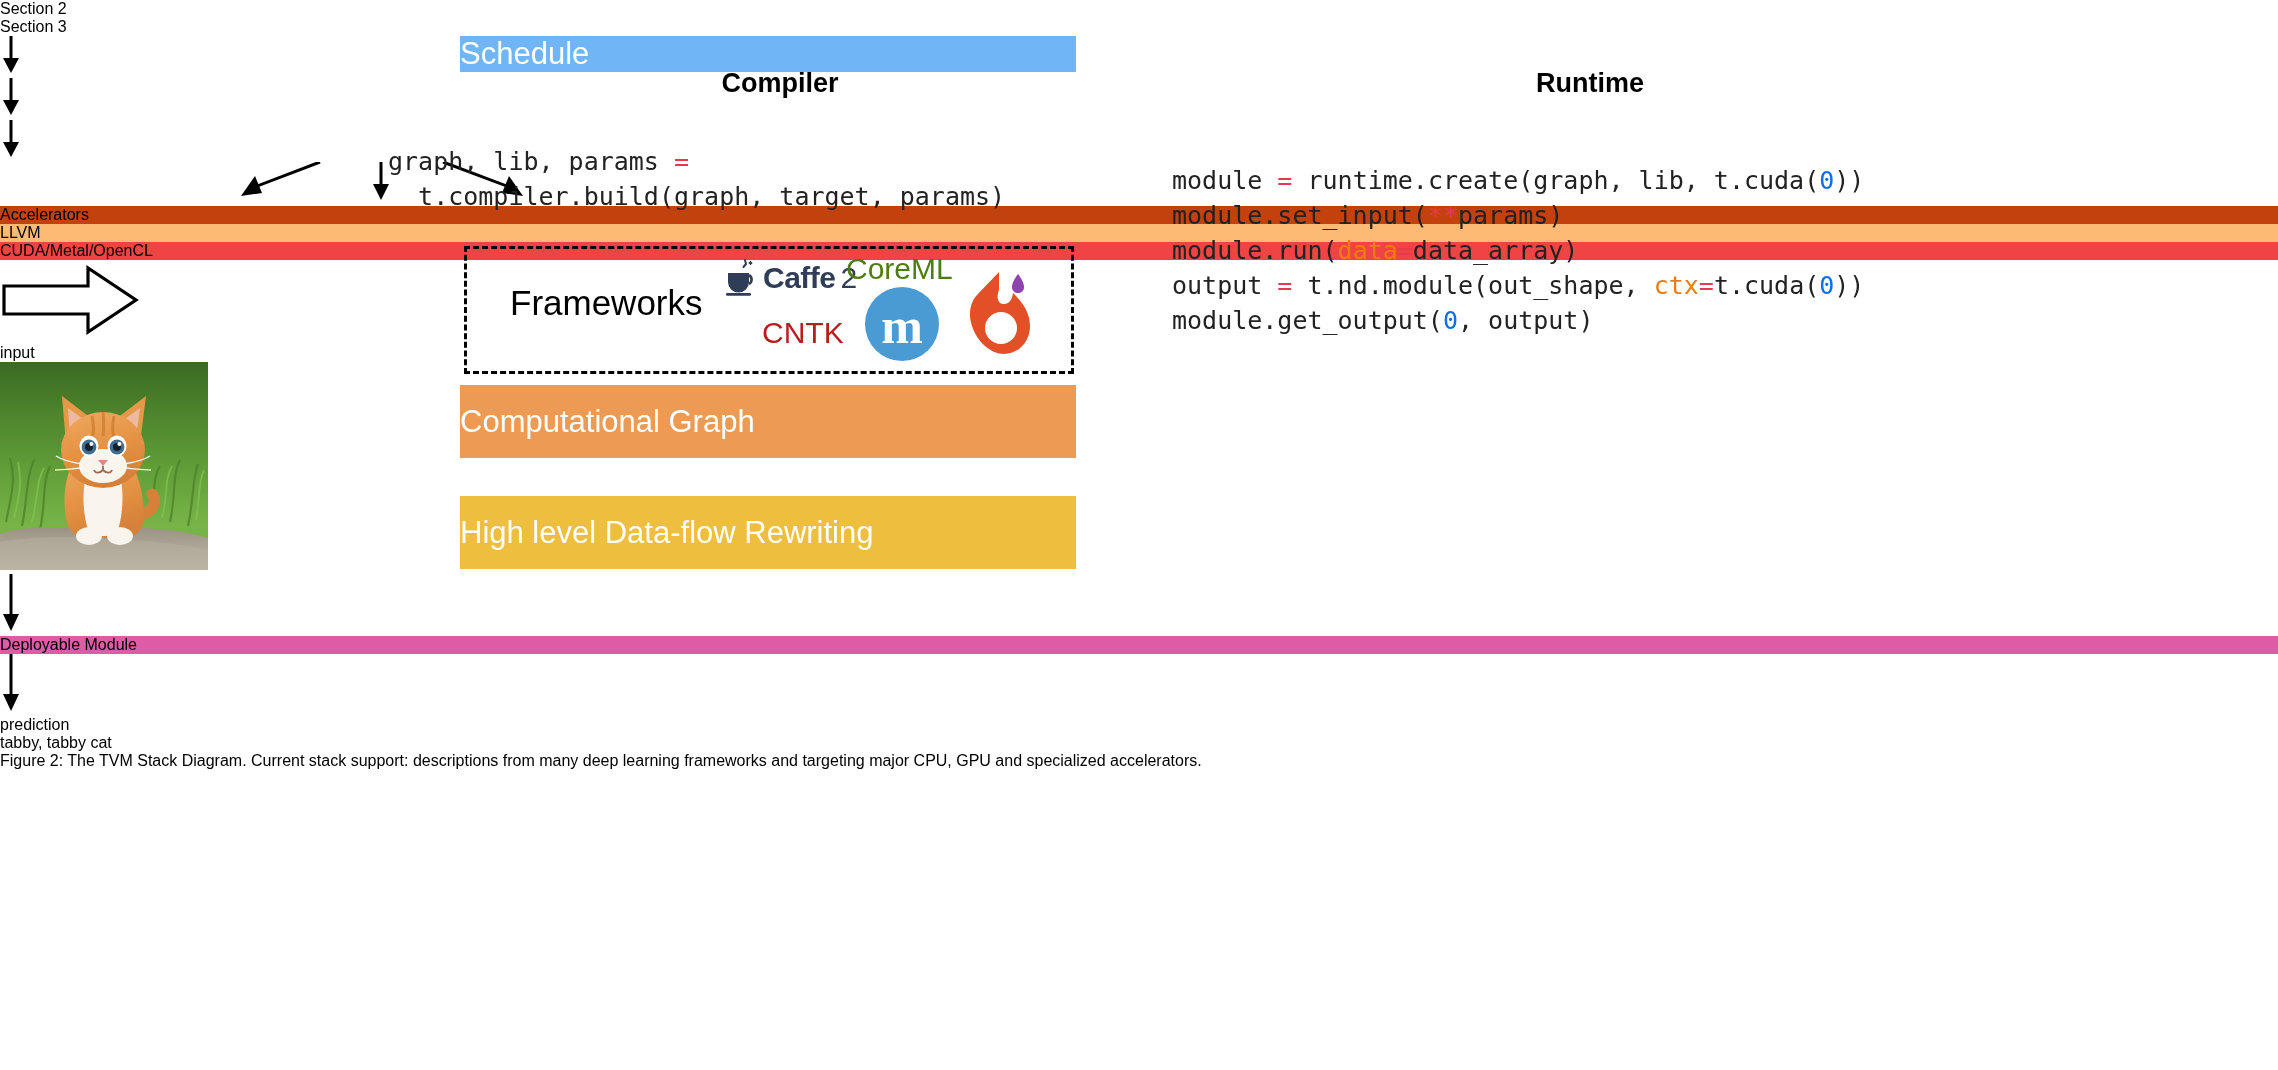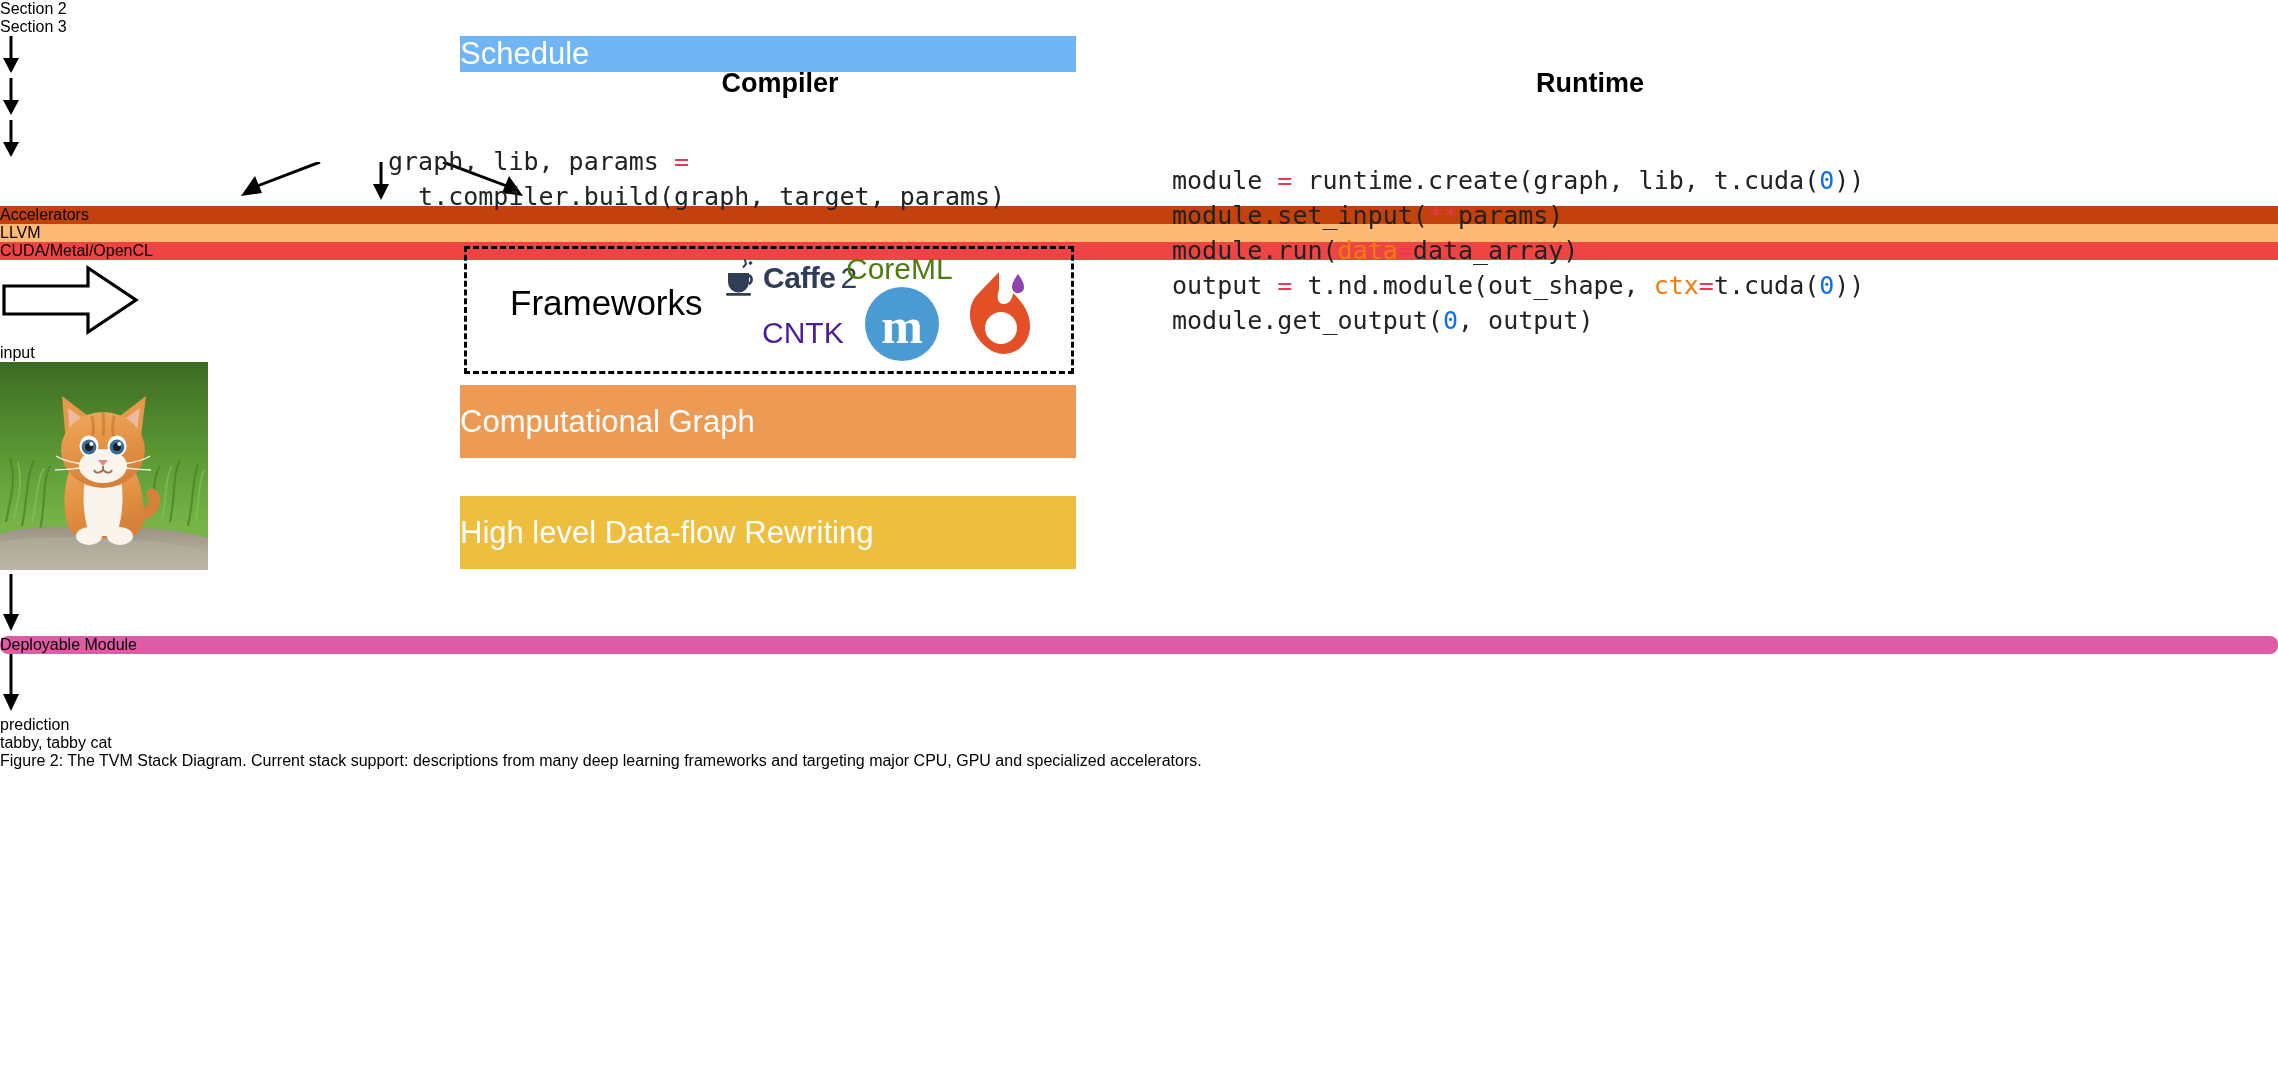--- a/index.html
+++ b/index.html
@@ -93,21 +93,21 @@
     font-weight: normal;
     color: #2F3D57;
     line-height: 1;
   }
 
   #cntk-logo {
     position: absolute;
     left: 762px;
     top: 316px;
     font-size: 30px;
-    color: #4c1d95;
+    color: #b91c1c;
     white-space: nowrap;
   }
   #coreml-logo {
     position: absolute;
     left: 846px;
     top: 252px;
     font-size: 30px;
     color: #4d7c0f;
     white-space: nowrap;
   }
@@ -481,21 +481,21 @@
     </svg>
   </div>
 
   <div id="arrow-cat-to-module">
     <svg width="22" height="58" viewBox="0 0 22 58">
       <line x1="11" y1="0" x2="11" y2="44" stroke="#000" stroke-width="3"></line>
       <polygon points="11,57 3,40 19,40" fill="#000"></polygon>
     </svg>
   </div>
 
-  <div id="box-deployable" style="background:#DD5CA5;border-radius:8px;">
+  <div id="box-deployable" style="background:#DD5CA5;">
     <span>Deployable Module</span>
   </div>
 
   <div id="arrow-module-to-pred">
     <svg width="22" height="58" viewBox="0 0 22 58">
       <line x1="11" y1="0" x2="11" y2="44" stroke="#000" stroke-width="3"></line>
       <polygon points="11,57 3,40 19,40" fill="#000"></polygon>
     </svg>
   </div>
 

